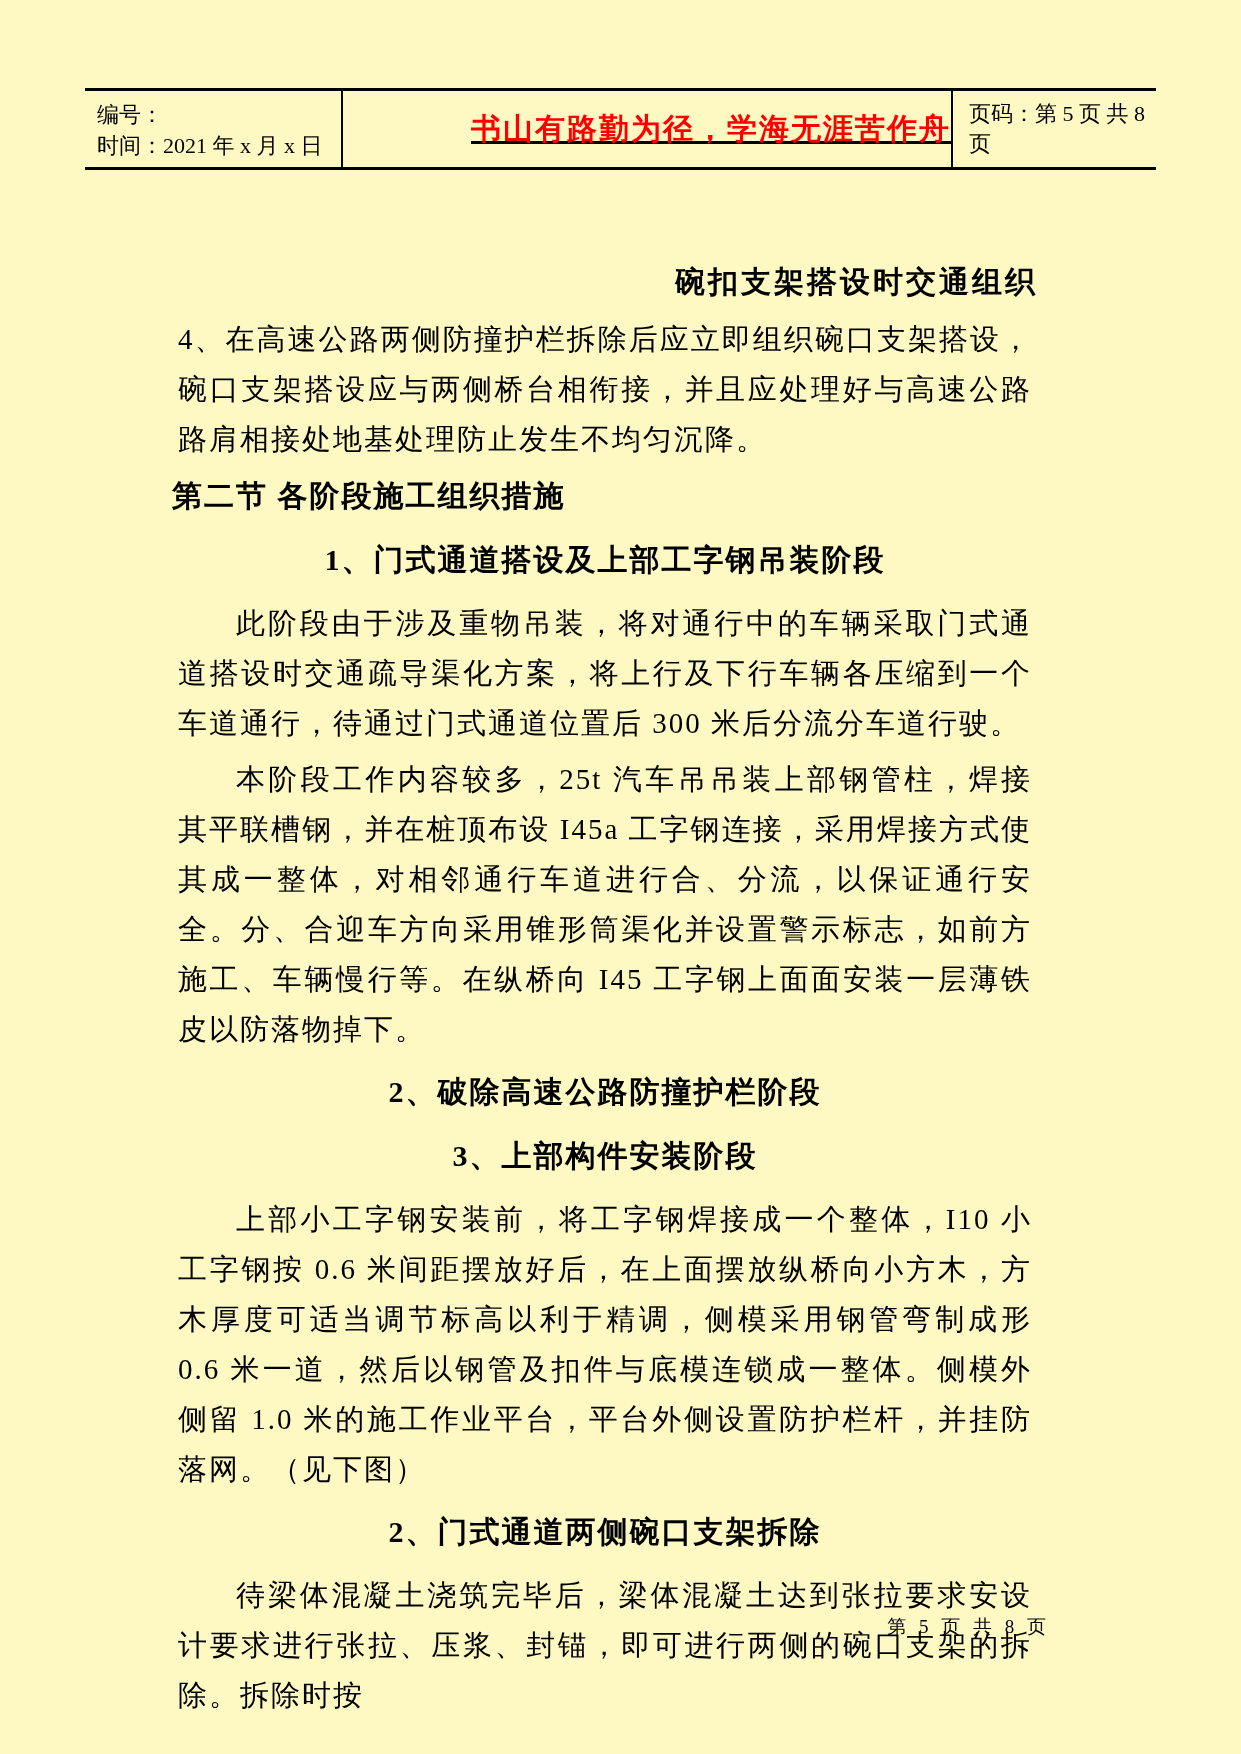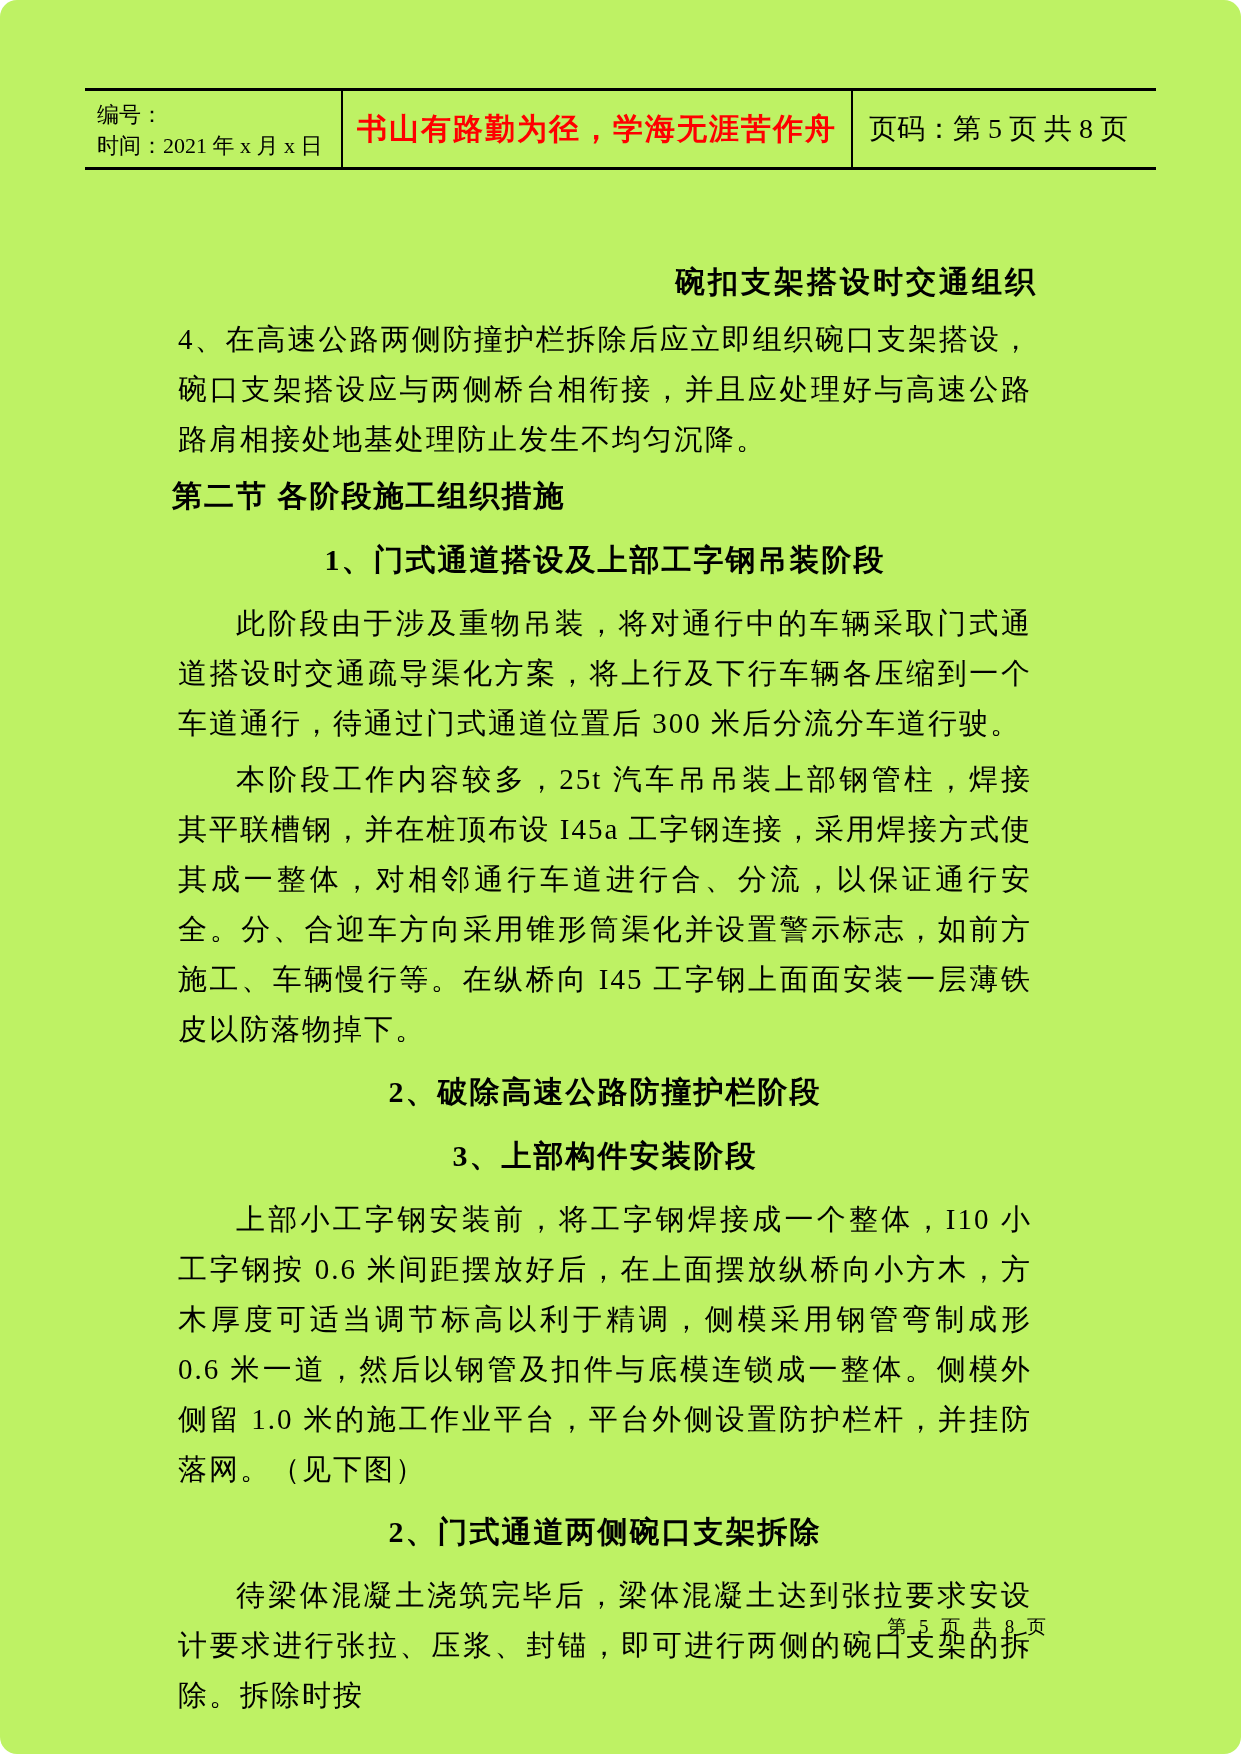--- a/index.html
+++ b/index.html
@@ -1,36 +1,36 @@
 <!DOCTYPE html>
 <html><head>
 <meta charset="utf-8">
 <style>
   html,body{margin:0;padding:0;background:#ffffff;}
   body{
     width:1241px;height:1754px;
     font-family:"Liberation Serif","DejaVu Serif",serif;
     color:#000;
   }
-  .page{position:relative;width:1241px;height:1754px;background:#bef264;overflow:hidden;border-radius:17px;}
+  .page{position:relative;width:1241px;height:1754px;background:#fef9c3;overflow:hidden;}
 
   
   .header-table{
     position:absolute;left:85px;top:88px;width:1071px;height:82px;
     border-top:3px solid #000;border-bottom:3px solid #000;
     display:flex;box-sizing:border-box;
   }
   .hcell{box-sizing:border-box;}
   .hcell.left{width:256px;padding:8px 0 0 12px;font-size:22px;line-height:31px;}
   .hcell.mid{
-    width:512px;border-left:2px solid #000;border-right:2px solid #000;
-    display:flex;align-items:center;justify-content:center;
+    width:612px;border-left:2px solid #000;border-right:2px solid #000;
+    display:flex;align-items:center;justify-content:flex-end;text-decoration:underline;
   }
   .slogan{color:#FF0000;font-weight:bold;font-size:30px;letter-spacing:2px;white-space:nowrap;}
-  .hcell.right{flex:1;display:flex;align-items:center;padding-left:16px;font-size:28px;}
+  .hcell.right{flex:1;display:flex;align-items:center;padding-left:16px;font-size:22px;}
 
   
   .content{
     position:absolute;left:172px;top:256px;width:866px;
     font-size:29px;line-height:50px;letter-spacing:2px;
     text-align:justify;text-justify:inter-ideograph;
   }
   .doc-title{
     font-weight:bold;text-align:right;font-size:30px;
     line-height:52px;margin:0;letter-spacing:3px;

